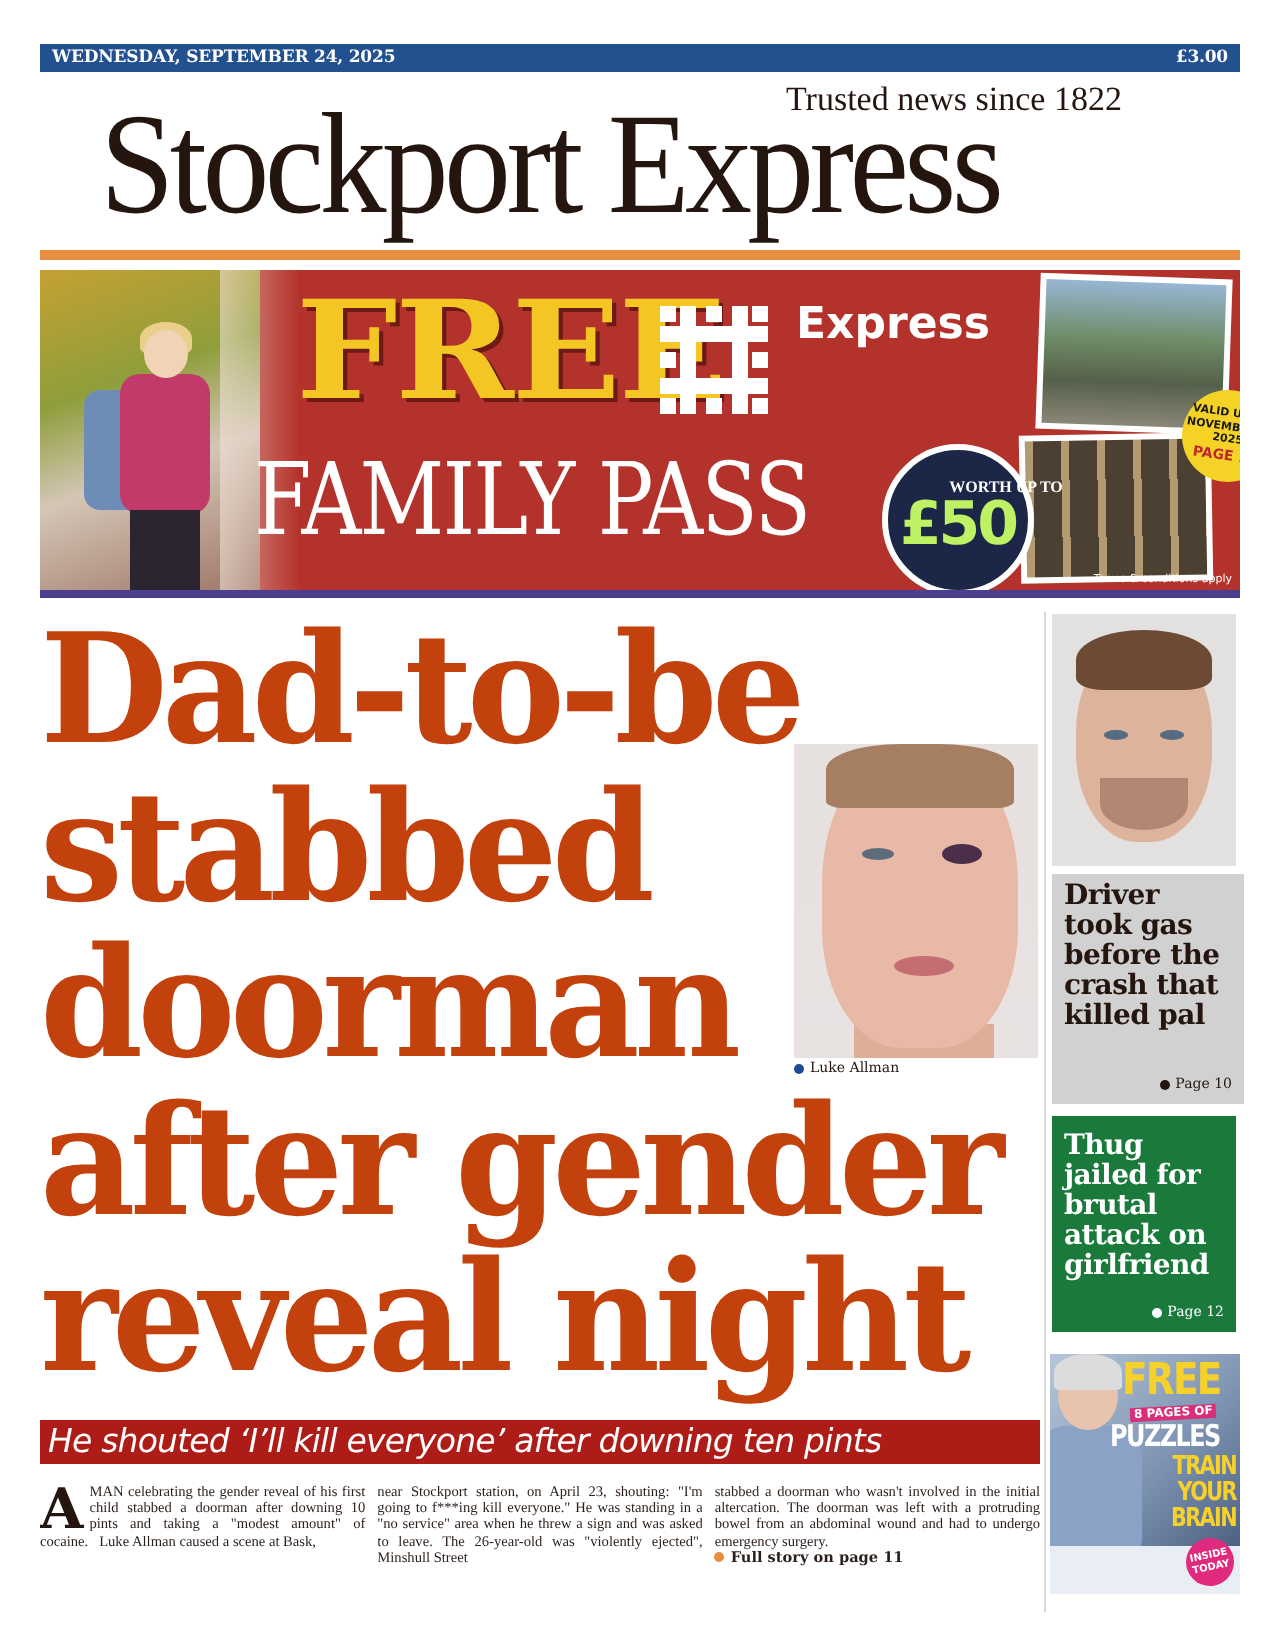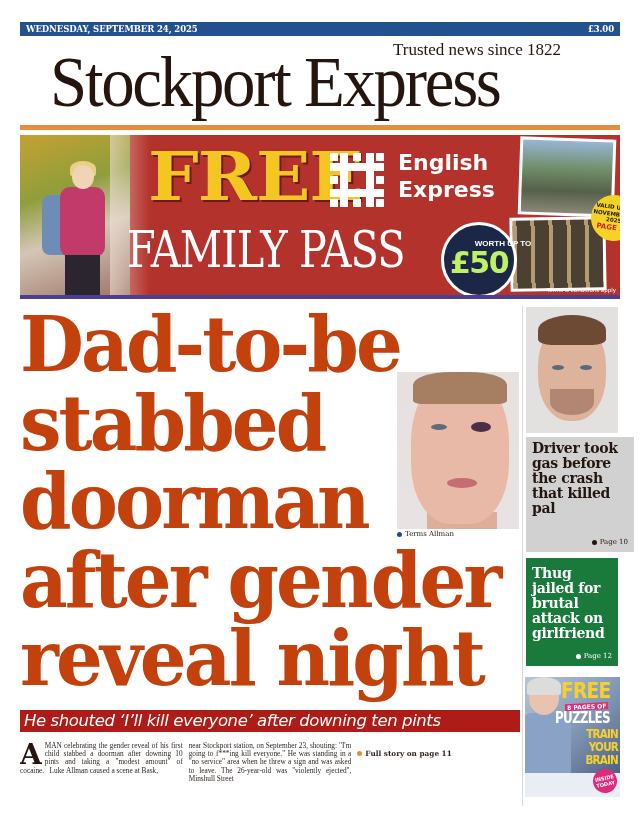--- a/index.html
+++ b/index.html
@@ -78,21 +78,21 @@
     position: absolute; left: 378px; top: 14px;
     font-family: "DejaVu Sans", sans-serif; font-weight: bold; font-size: 22px; line-height: 27px;
     color: #ffffff;
   }
   .worth-badge {
     position: absolute; left: 421px; top: 87px; width: 76px; height: 76px;
     border-radius: 50%; background: #1c2747; border: 3px solid #ffffff;
     display: flex; flex-direction: column; align-items: center; justify-content: center;
   }
   .worth-label {
-    font-family: Liberation Sans, sans-serif; font-weight: bold;
+    font-family: Liberation Serif, serif; font-weight: bold;
     font-size: 8px; color: #fff; white-space: nowrap; margin-top: -4px; margin-left: 48px;
   }
   .worth-amount {
     font-family: "DejaVu Sans", sans-serif; font-weight: bold; font-size: 30px; line-height: 30px;
     color: #bef264; letter-spacing: -1.5px;
   }
   .photo-top {
     position: absolute; left: 499px; top: 3px; width: 96px; height: 78px;
     background: #ffffff; transform: rotate(2deg); padding: 3px;
   }
@@ -182,21 +182,21 @@
     position: absolute; left: 526px; top: 307px; width: 92px; height: 126px;
     background: #e3e1e0; overflow: hidden;
   }
   .side-face { position:absolute; left:12px; top:14px; width:68px; height:100px; border-radius:45%; background:#deb39c; }
   .side-hair { position:absolute; left:12px; top:8px; width:68px; height:30px; border-radius:50% 50% 20% 20%; background:#6d4a34; }
   .side-beard { position:absolute; left:24px; top:82px; width:44px; height:26px; border-radius:0 0 50% 50%; background:#b28672; }
   .side-eye-l { position:absolute; left:26px; top:58px; width:12px; height:5px; border-radius:50%; background:#546b82; }
   .side-eye-r { position:absolute; left:54px; top:58px; width:12px; height:5px; border-radius:50%; background:#546b82; }
 
   .side-box-grey {
-    position: absolute; left: 526px; top: 437px; width: 108px; height: 115px;
+    position: absolute; left: 526px; top: 437px; width: 96px; height: 115px;
     background: #d2d1d1; padding: 4px 6px;
   }
   .side-box-green {
     position: absolute; left: 526px; top: 558px; width: 92px; height: 108px;
     background: #1a7a3c; padding: 8px 6px;
   }
   .side-headline {
     font-family: "DejaVu Serif", serif; font-weight: 900; font-size: 14px; line-height: 15px;
     letter-spacing: -0.3px;
   }
@@ -287,21 +287,20 @@
       <rect x="50" y="4" width="8" height="8"></rect>
       <rect x="4" y="50" width="8" height="8"></rect>
       <rect x="50" y="50" width="8" height="8"></rect>
       <rect x="27" y="4" width="8" height="8"></rect>
       <rect x="27" y="50" width="8" height="8"></rect>
       <rect x="4" y="27" width="8" height="8"></rect>
       <rect x="50" y="27" width="8" height="8"></rect>
     </g>
   </svg>
   <div class="eh-text">
-    <div>English</div>
     <div>Express</div>
   </div>
 
   <div class="photo-top">
       <div class="photo-top-inner"></div>
     </div>
   <div class="photo-bottom">
       <div class="photo-bottom-inner"></div>
     </div>
 
@@ -331,32 +330,32 @@
 
 <div class="lead-photo">
   <div class="neck"></div>
   <div class="face"></div>
   <div class="hair"></div>
   <div class="eye-l"></div>
   <div class="eye-r"></div>
   <div class="mouth"></div>
 </div>
 <div class="lead-caption">
-  <span class="bullet-blue"></span><span>Terms Allman</span>
+  <span class="bullet-blue"></span><span>Luke Allman</span>
 </div>
 
 <div class="subhead">He shouted ‘I’ll kill everyone’ after downing ten pints</div>
 
 <div class="body-cols">
   <div class="col">
     <span class="dropcap">A</span><span>MAN celebrating the gender reveal of his first child stabbed a doorman after downing 10 pints and taking a "modest amount" of cocaine.&nbsp;&nbsp;&nbsp;Luke Allman caused a scene at Bask,</span>
   </div>
-  <div class="col">near Stockport station, on September 23, shouting: "I'm going to f***ing kill everyone." He was standing in a "no service" area when he threw a sign and was asked to leave. The 26-year-old was "violently ejected", Minshull Street</div>
+  <div class="col">near Stockport station, on April 23, shouting: "I'm going to f***ing kill everyone." He was standing in a "no service" area when he threw a sign and was asked to leave. The 26-year-old was "violently ejected", Minshull Street</div>
   <div class="col">
-    <br>
+    <span>stabbed a doorman who wasn't involved in the initial altercation. The doorman was left with a protruding bowel from an abdominal wound and had to undergo emergency surgery.</span><br>
     <span class="bullet-orange"></span><span class="full-story">Full story on page 11</span>
   </div>
 </div>
 
 <div class="sidebar-rule"></div>
 
 <div class="side-photo">
   <div class="side-face"></div>
   <div class="side-hair"></div>
   <div class="side-beard"></div>

